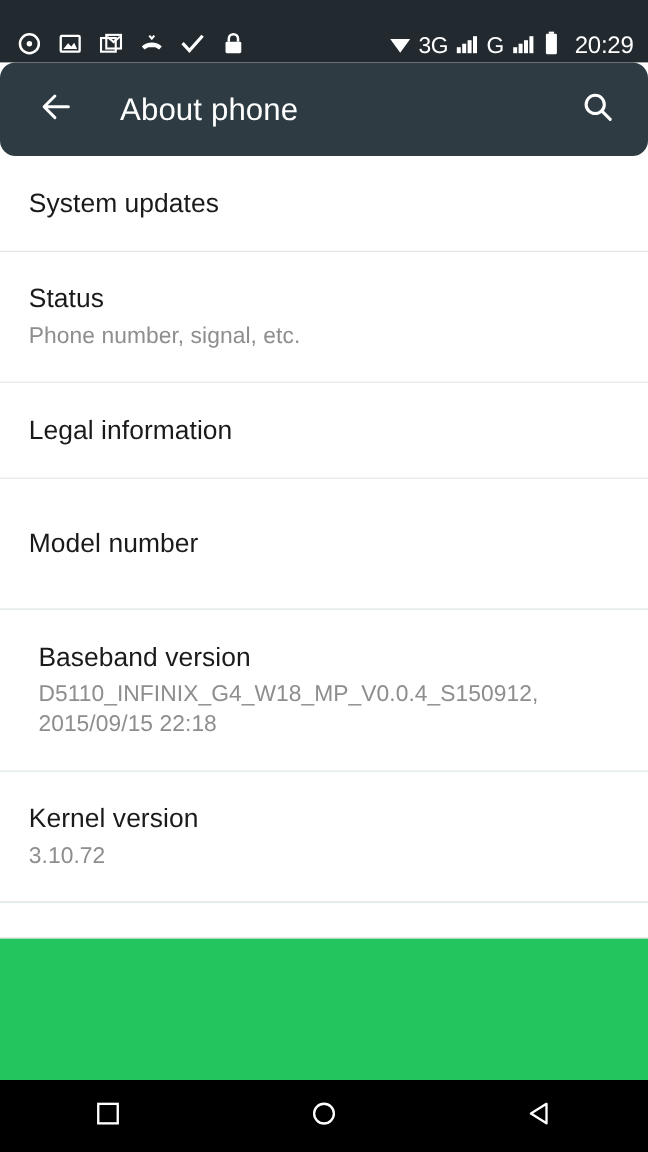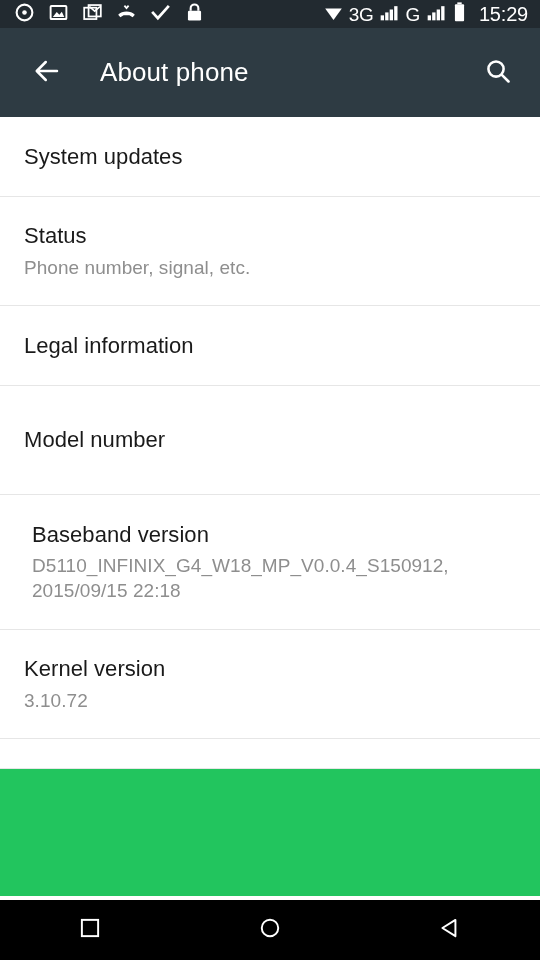--- a/index.html
+++ b/index.html
@@ -7,34 +7,34 @@
     width:540px; height:960px;
     background:#ffffff;
     font-family:"Liberation Sans", sans-serif;
     -webkit-font-smoothing:antialiased;
     overflow:hidden;
   }
   .phone { position:relative; width:540px; height:960px; background:#fff; }
 
   
   .statusbar {
-    height:28px; background:#222a30; color:#ffffff;
-    display:flex; align-items:center; justify-content:space-between;
+    height:52px; background:#222a30; color:#ffffff;
+    display:flex; align-items:flex-end; justify-content:space-between;
     padding:0 12px 0 14px;
   }
   .sb-left  { display:flex; align-items:center; gap:13px; }
   .sb-right { display:flex; align-items:center; gap:5px; }
   .sb-ico { display:block; }
   .sb-text { font-size:19px; letter-spacing:-0.3px; line-height:1; }
   .sb-clock { font-size:20px; margin-left:7px; letter-spacing:-0.2px; }
 
   
   .appbar {
-    height:89px; background:#2e3b43;
-    display:flex; align-items:center; padding:0 20px 0 26px;
+    height:78px; background:#2e3b43;
+    display:flex; align-items:center; padding:0 20px 0 26px;border-radius:13px;
   }
   .appbar-back { width:42px; height:42px; display:flex; align-items:center; justify-content:center; flex:0 0 auto; }
   .appbar-title {
     color:#ffffff; font-size:26px; font-weight:400;
     margin-left:32px; letter-spacing:0.1px; flex:1 1 auto;
     white-space:nowrap; overflow:hidden;
   }
   .appbar-search { width:44px; height:44px; display:flex; align-items:center; justify-content:center; flex:0 0 auto; }
 
   
@@ -133,21 +133,21 @@
             <rect x="12.8" y="9" width="4" height="13" fill="#fff"></rect>
             <rect x="18.2" y="5" width="4" height="17" fill="#fff"></rect>
           </svg>
       </span>
       <span class="sb-ico">
         <svg width="15" height="22" viewBox="0 0 14 24">
             <rect x="4.6" y="1.5" width="4.8" height="2" fill="#fff"></rect>
             <rect x="2" y="3.5" width="10" height="18.5" rx="1" fill="#fff"></rect>
           </svg>
       </span>
-      <span class="sb-clock">15:29</span>
+      <span class="sb-clock">20:29</span>
     </div>
   </div>
 
   <div class="appbar">
     <div class="appbar-back">
       <span>
         <svg width="30" height="30" viewBox="0 0 24 24">
             <path d="M20 12 H4.5 M11 4.8 L3.8 12 L11 19.2" fill="none" stroke="#fff" stroke-width="2" stroke-linecap="round" stroke-linejoin="round"></path>
           </svg>
       </span>

